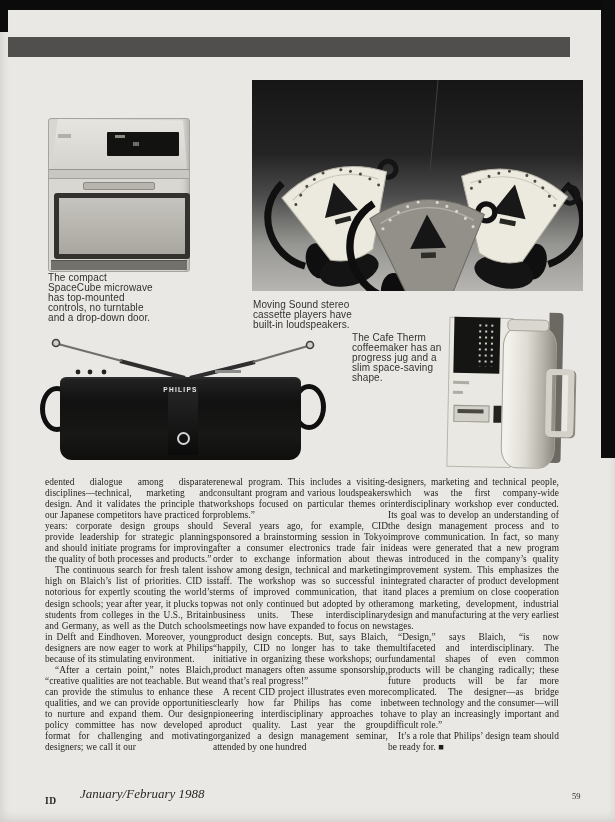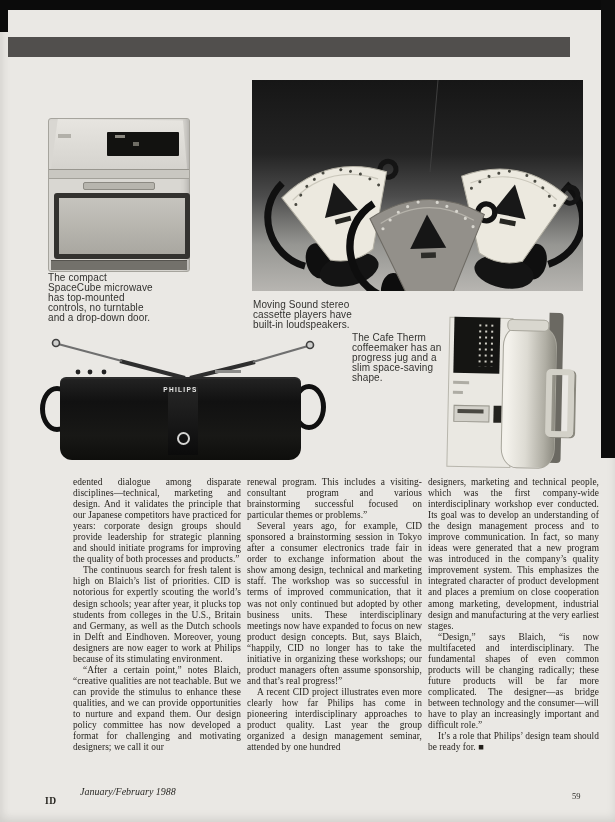--- a/index.html
+++ b/index.html
@@ -64,29 +64,29 @@
   .cm-slot{left:6px;top:96px;width:34px;height:15px;background:#d3d1ca;border:1px solid #9a988f;}
   .cm-slotline{left:3px;top:3px;width:26px;height:4px;background:#4a4842;}
   .cm-slot2{left:46px;top:96px;width:8px;height:17px;background:#24231f;}
   .cm-jug{left:54px;top:16px;width:52px;height:140px;border:1px solid #a7a59b;border-radius:16px/20px;
       background:linear-gradient(90deg,#f4f2ec 8%,#dddbd3 45%,#b0aea4 80%,#8f8d83);}
   .cm-lid{left:58px;top:9px;width:40px;height:10px;background:#d9d7cf;border:1px solid #a7a59b;border-radius:5px;}
   .cm-handle{left:98px;top:58px;width:16px;height:56px;border:6px solid #d3d1c8;border-radius:5px;
       box-shadow:2px 1px 0 #8a887e;}
 
   
-  .article{left:45px;top:477px;width:526px;display:flex;gap:6px;margin-left:28px;}
+  .article{left:45px;top:477px;width:526px;display:flex;}
   .col{text-align:justify;font-size:9.4px;line-height:11.05px;letter-spacing:.05px;}
   .col1{width:168px;} .col2{width:175px;} .col3{width:171px;}
   .col p{margin:0;}
   .col p.ind{text-indent:10px;}
 
   
   .footer-id{left:45px;top:796px;font-weight:bold;font-size:9.5px;letter-spacing:.5px;color:#26241f;}
-  .footer-issue{left:80px;top:786px;font-style:italic;font-size:10px;color:#2a2925;}
+  .footer-issue{left:80px;top:786px;font-style:italic;font-size:13px;color:#2a2925;}
   .footer-page{left:572px;top:791px;font-size:8.5px;color:#2a2925;}
 </style>
 </head>
 <body>
 
 <div class="page">
 
   <div class="abs bar-top"></div>
   <div class="abs tab-left"></div>
   <div class="abs bar-right"></div>
@@ -231,21 +231,21 @@
     <div class="abs cm-handle"></div>
   </div>
 
   <div class="abs article">
     <div class="col col1">
       <p>edented dialogue among disparate disciplines—technical, marketing and design. And it validates the principle that our Japanese competitors have practiced for years: corporate design groups should provide leadership for strategic planning and should initiate programs for improving the quality of both processes and products.”</p>
       <p class="ind">The continuous search for fresh talent is high on Blaich’s list of priorities. CID is notorious for expertly scouting the world’s design schools; year after year, it plucks top students from colleges in the U.S., Britain and Germany, as well as the Dutch schools in Delft and Eindhoven. Moreover, young designers are now eager to work at Philips because of its stimulating environment.</p>
       <p class="ind">“After a certain point,” notes Blaich, “creative qualities are not teachable. But we can provide the stimulus to enhance these qualities, and we can provide opportunities to nurture and expand them. Our design policy committee has now developed a format for challenging and motivating designers; we call it our</p>
     </div>
     <div class="col col2">
-      <p>renewal program. This includes a visiting-consultant program and various brainstorming successful focused on particular themes or problems.”</p>
+      <p>renewal program. This includes a visiting-consultant program and various loudspeakers workshops focused on particular themes or problems.”</p>
       <p class="ind">Several years ago, for example, CID sponsored a brainstorming session in Tokyo after a consumer electronics trade fair in order to exchange information about the show among design, technical and marketing staff. The workshop was so successful in terms of improved communication, that it was not only continued but adopted by other business units. These interdisciplinary meetings now have expanded to focus on new product design concepts. But, says Blaich, “happily, CID no longer has to take the initiative in organizing these workshops; our product managers often assume sponsorship, and that’s real progress!”</p>
       <p class="ind">A recent CID project illustrates even more clearly how far Philips has come in pioneering interdisciplinary approaches to product quality. Last year the group organized a design management seminar, attended by one hundred</p>
     </div>
     <div class="col col3">
       <p>designers, marketing and technical people, which was the first company-wide interdisciplinary workshop ever conducted. Its goal was to develop an understanding of the design management process and to improve communication. In fact, so many ideas were generated that a new program was introduced in the company’s quality improvement system. This emphasizes the integrated character of product development and places a premium on close cooperation among marketing, development, industrial design and manufacturing at the very earliest stages.</p>
       <p class="ind">“Design,” says Blaich, “is now multifaceted and interdisciplinary. The fundamental shapes of even common products will be changing radically; these future products will be far more complicated. The designer—as bridge between technology and the consumer—will have to play an increasingly important and difficult role.”</p>
       <p class="ind">It’s a role that Philips’ design team should be ready for. ■</p>
     </div>
   </div>
 

